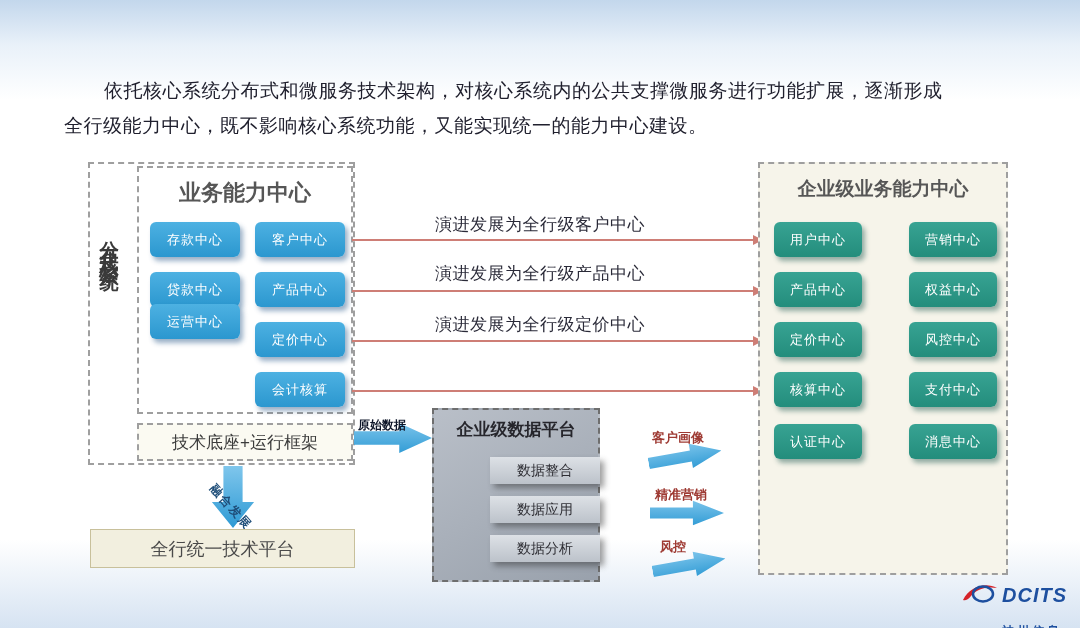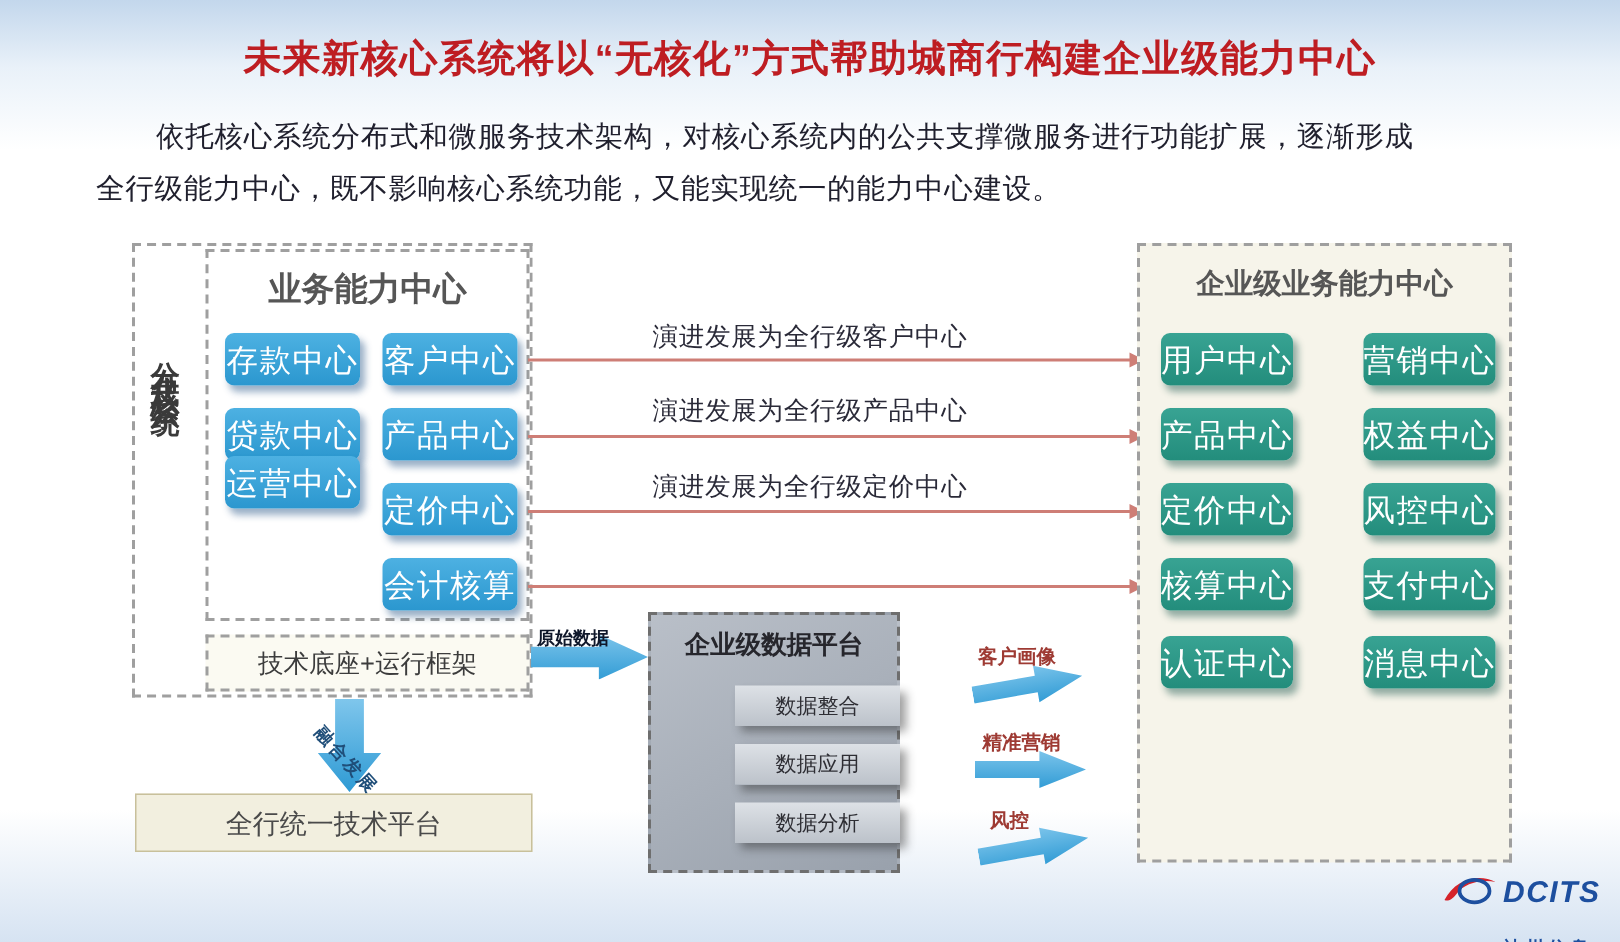--- a/index.html
+++ b/index.html
@@ -34,21 +34,21 @@
     font-size:19px; font-weight:bold; color:#3a3a3a; letter-spacing:5px;
   }
   .box-heading { position:absolute; width:100%; text-align:center; font-size:22px; font-weight:bold; color:#565656; }
   .business-heading { top:10px; }
   .right-heading { top:12px; font-size:19px; }
 
   
   .node {
     position:absolute; width:90px; height:35px; border-radius:6px;
     display:flex; align-items:center; justify-content:center;
-    color:#ffffff; font-size:21px; letter-spacing:1px;
+    color:#ffffff; font-size:13px; letter-spacing:1px;
   }
   .node.blue  { background:linear-gradient(180deg,#4db1e2,#2b97cf); box-shadow:3px 4px 5px rgba(30,80,130,0.45); }
   .node.green { width:88px; background:linear-gradient(180deg,#38a393,#238d7c); box-shadow:3px 4px 5px rgba(25,85,75,0.45); }
 
   
   .evo-label { position:absolute; font-size:17px; color:#2a2a38; letter-spacing:0.5px; }
   .evo-line  { position:absolute; height:0; border-top:2px solid #ce7e76; width:408px; left:352px; }
   .evo-line::after {
     content:""; position:absolute; right:-3px; top:-6px;
     border-left:10px solid #ce7e76; border-top:5px solid transparent; border-bottom:5px solid transparent;
@@ -88,21 +88,20 @@
   .logo { position:absolute; left:962px; top:580px; width:110px; }
   .logo-row { display:flex; align-items:center; gap:4px; }
   .logo-text { font-size:20px; font-weight:bold; font-style:italic; color:#1d4f9f; letter-spacing:1px; }
   .logo-sub  { font-size:12px; color:#1d4f9f; letter-spacing:3px; margin-left:40px; margin-top:13px; font-weight:bold; }
 </style>
 </head>
 <body>
 
 <div class="slide">
 
-  <div class="title">未来新核心系统将以“无核化”方式帮助城商行构建企业级能力中心</div>
   <div class="intro-line intro-1">依托核心系统分布式和微服务技术架构，对核心系统内的公共支撑微服务进行功能扩展，逐渐形成</div>
   <div class="intro-line intro-2">全行级能力中心，既不影响核心系统功能，又能实现统一的能力中心建设。</div>
 
   <div class="dashed outer-core"></div>
   <div class="vertical-label">分布式核心系统</div>
 
   <div class="dashed business-box">
     <div class="box-heading business-heading">业务能力中心</div>
   </div>
 

